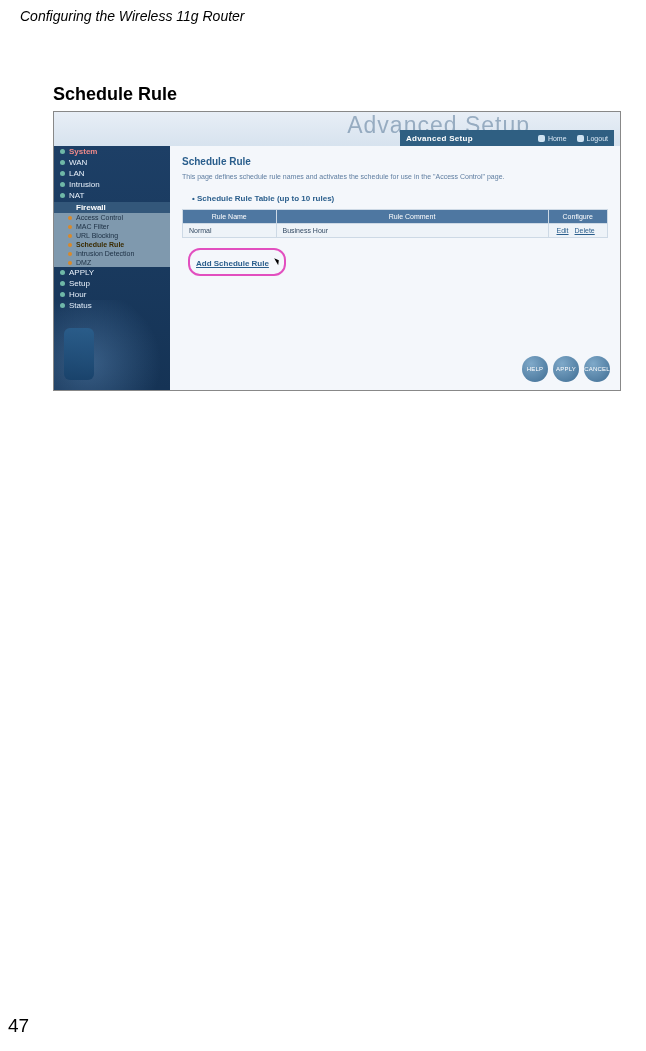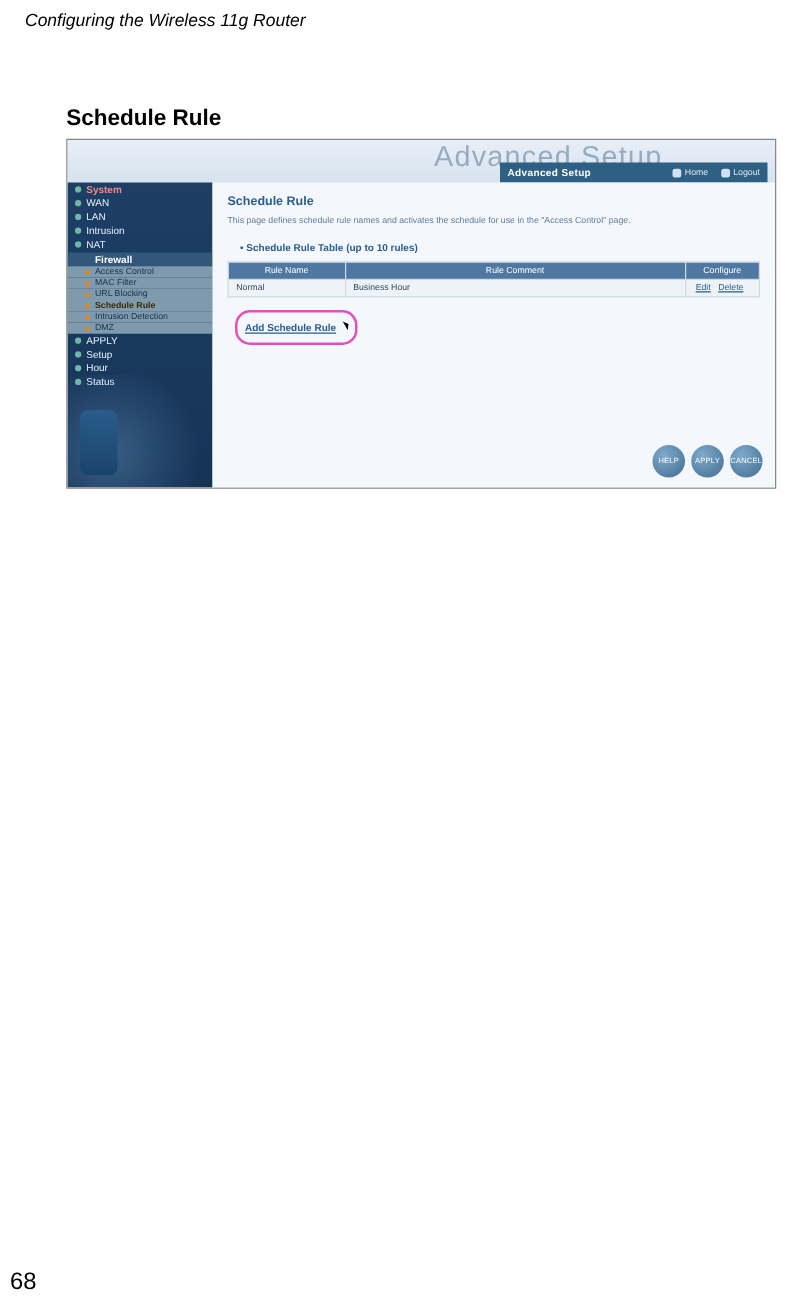--- a/index.html
+++ b/index.html
@@ -174,14 +174,14 @@
 
         <div class="footbtns">
           <div class="rb">HELP</div>
           <div class="rb">APPLY</div>
           <div class="rb">CANCEL</div>
         </div>
       </div>
     </div>
   </div>
 
-  <div class="page-num">68</div>
+  <div class="page-num">47</div>
 </div>
 
 </body></html>

